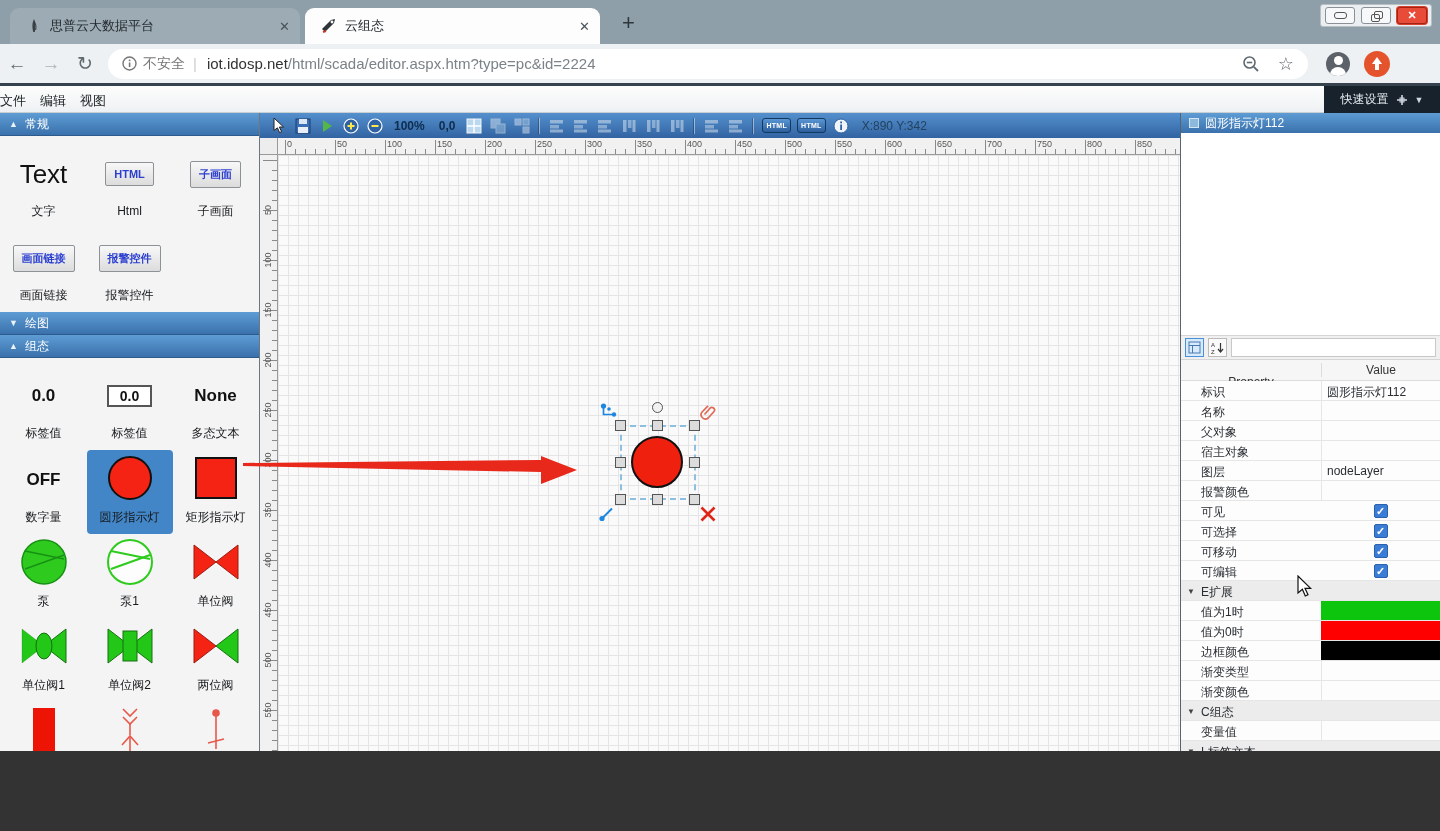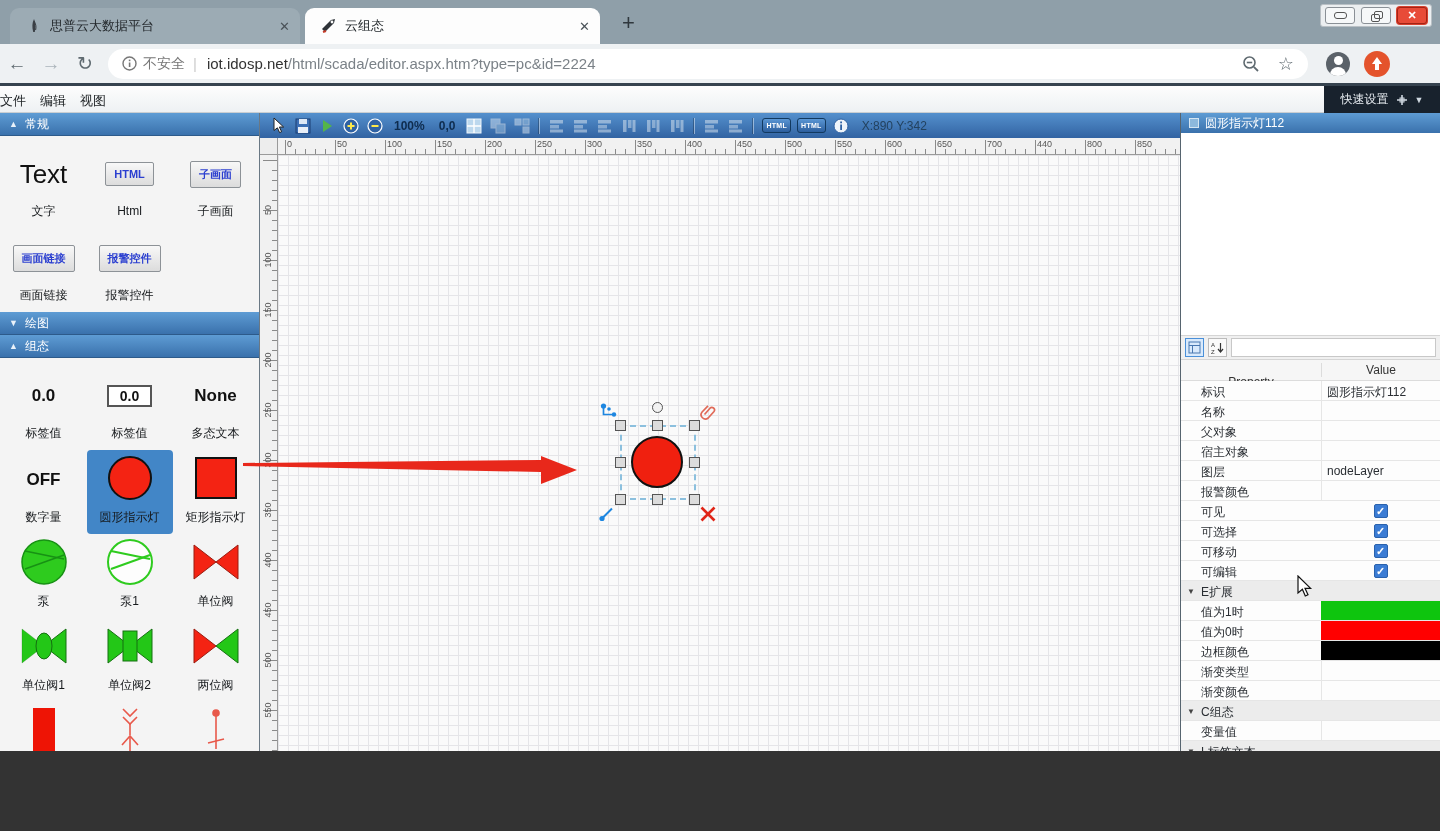--- a/index.html
+++ b/index.html
@@ -612,21 +612,21 @@
             <div class="tick" style="left: 677px; height: 5px;"></div>
             <div class="tick" style="left: 687px; height: 5px;"></div>
             <div class="tick" style="left: 697px; height: 5px;"></div>
             <div class="tick" style="left: 707px; height: 14px;"></div>
             <span class="lbl" style="left: 709px;">700</span>
             <div class="tick" style="left: 717px; height: 5px;"></div>
             <div class="tick" style="left: 727px; height: 5px;"></div>
             <div class="tick" style="left: 737px; height: 5px;"></div>
             <div class="tick" style="left: 747px; height: 5px;"></div>
             <div class="tick" style="left: 757px; height: 14px;"></div>
-            <span class="lbl" style="left: 759px;">440</span>
+            <span class="lbl" style="left: 759px;">750</span>
             <div class="tick" style="left: 767px; height: 5px;"></div>
             <div class="tick" style="left: 777px; height: 5px;"></div>
             <div class="tick" style="left: 787px; height: 5px;"></div>
             <div class="tick" style="left: 797px; height: 5px;"></div>
             <div class="tick" style="left: 807px; height: 14px;"></div>
             <span class="lbl" style="left: 809px;">800</span>
             <div class="tick" style="left: 817px; height: 5px;"></div>
             <div class="tick" style="left: 827px; height: 5px;"></div>
             <div class="tick" style="left: 837px; height: 5px;"></div>
             <div class="tick" style="left: 847px; height: 5px;"></div>

